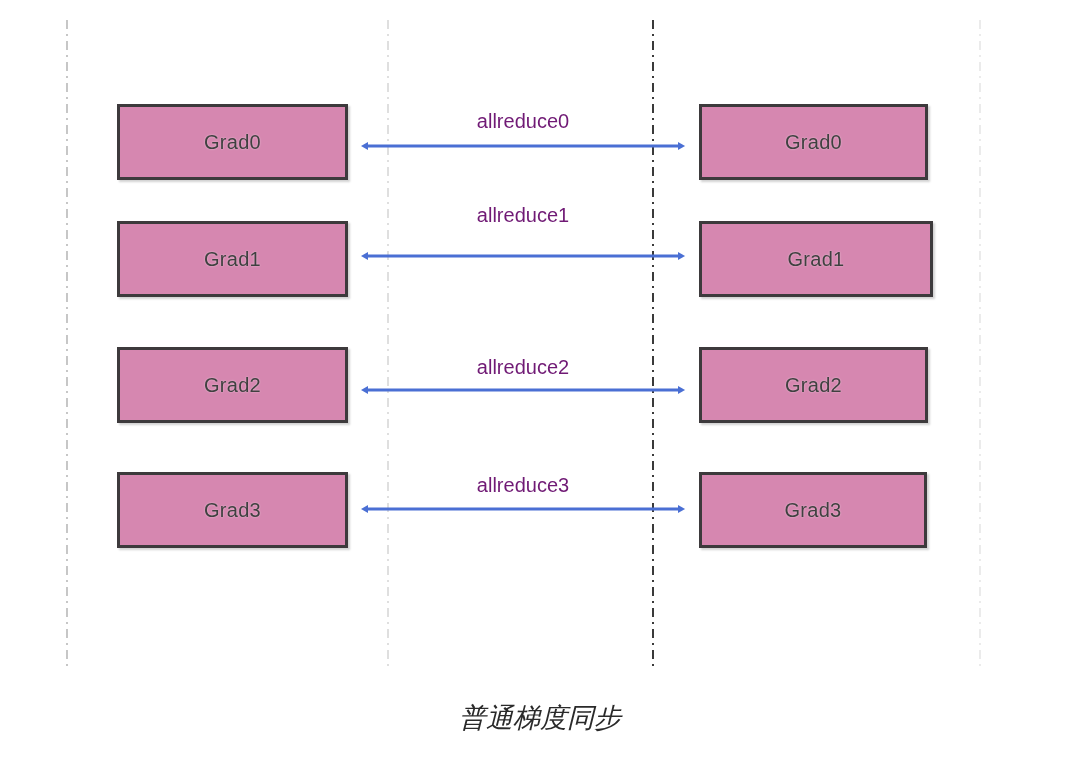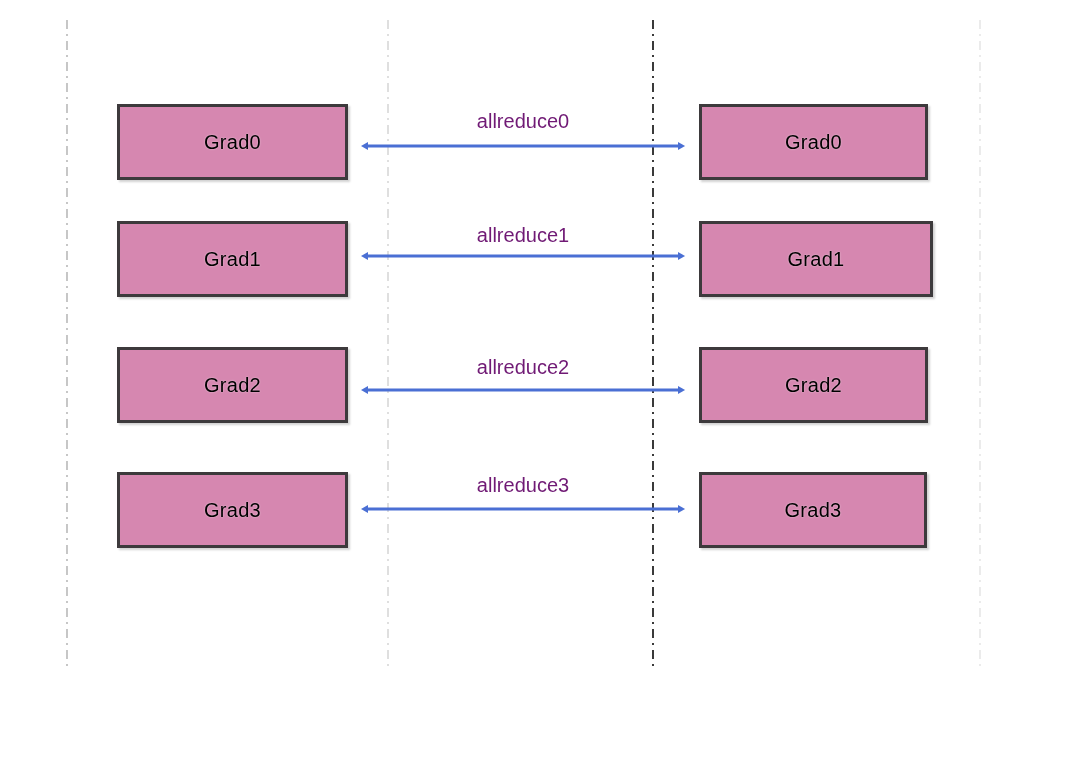--- a/index.html
+++ b/index.html
@@ -23,21 +23,21 @@
     position: absolute;
     box-sizing: border-box;
     background: #d687b0;
     border: 3px solid #3d3a3c;
     box-shadow: 2px 2px 2px rgba(0,0,0,0.18);
     display: flex;
     align-items: center;
     justify-content: center;
   }
   .grad-box .lbl {
-    color: #000000;
+    color: #404040;
     font-size: 20px;
     font-weight: 400;
     letter-spacing: 0.3px;
     text-shadow: 0 0 2px rgba(255,255,255,0.55);
     font-family: "Liberation Sans", sans-serif;
     white-space: nowrap;
   }
   .arrow-label {
     position: absolute;
     color: #701a75;
@@ -113,18 +113,19 @@
       </div>
       <div class="grad-box" style="left: 699px; top: 347px; width: 229px; height: 76px;">
         <span class="lbl">Grad2</span>
       </div>
       <div class="grad-box" style="left: 699px; top: 472px; width: 228px; height: 76px;">
         <span class="lbl">Grad3</span>
       </div>
     </div>
   <div id="arrow-labels">
       <div class="arrow-label" style="left: 368px; width: 310px; top: 110px;">allreduce0</div>
-      <div class="arrow-label" style="left: 368px; width: 310px; top: 224px;">allreduce1</div>
+      <div class="arrow-label" style="left: 368px; width: 310px; top: 204px;">allreduce1</div>
       <div class="arrow-label" style="left: 368px; width: 310px; top: 356px;">allreduce2</div>
       <div class="arrow-label" style="left: 368px; width: 310px; top: 474px; text-align: center;">allreduce3</div>
     </div>
 
+  <div id="caption">普通梯度同步</div>
 </div>
 
 </body></html>

